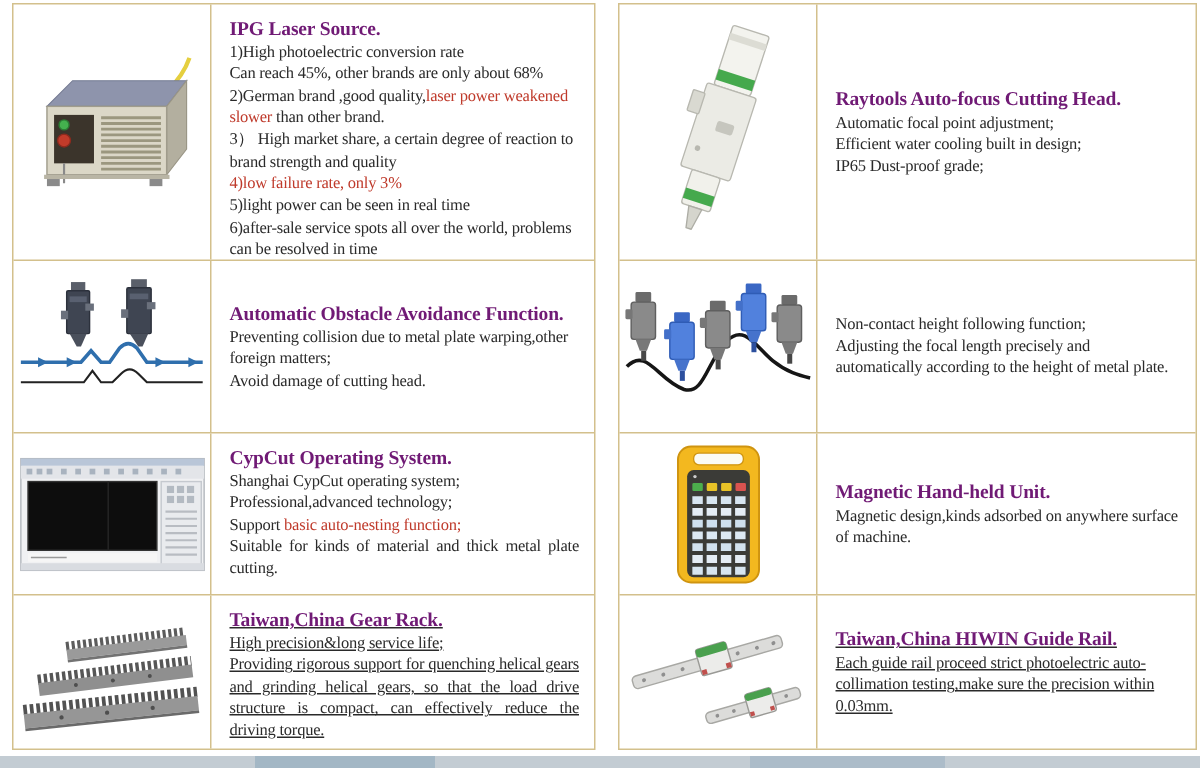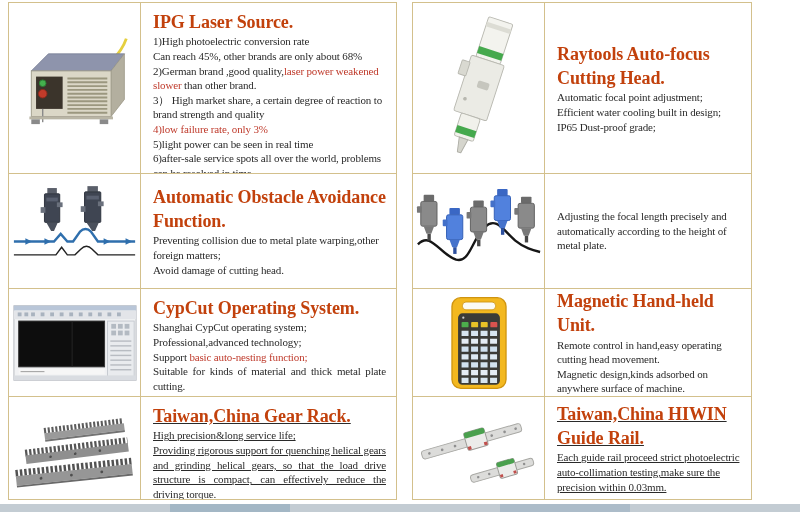--- a/index.html
+++ b/index.html
@@ -4,27 +4,27 @@
 <style>
   :root { --border:#d3c08c; --red:#bf3a2b; }
   * { box-sizing: border-box; }
   html,body { margin:0; padding:0; }
   body {
     width:800px; height:512px; background:#fff; position:relative; overflow:hidden;
     font-family:"Liberation Serif","DejaVu Serif",serif; color:#2a2a2a;
   }
   .panel { position:absolute; top:2px; height:498px; border:1px solid var(--border); background:#fff; display:grid; grid-template-rows:171px 115px 108px 1fr; }
   .panel-left  { left:8px;  width:389px; }
-  .panel-right { left:412px; width:340px; }
+  .panel-right { left:412px; width:386px; }
   .row { display:grid; grid-template-columns:132px 1fr; border-bottom:1px solid var(--border); min-height:0; }
   .row:last-child { border-bottom:none;text-decoration:underline; }
   .img-cell { border-right:1px solid var(--border); display:flex; align-items:center; justify-content:center; overflow:hidden; }
   .text-cell { padding:5px 10px 5px 12px; display:flex; flex-direction:column; justify-content:center; overflow:hidden; }
   .text-cell.top { justify-content:flex-start; padding-top:7px; }
-  .title { font-weight:bold; font-size:18px; color:#c2410c; line-height:1.35; letter-spacing:-0.1px; }
+  .title { font-weight:bold; font-size:13px; color:#701a75; line-height:1.35; letter-spacing:-0.1px; }
   .tline { font-size:11px; line-height:1.33; letter-spacing:-0.15px; }
   .tline.justify { text-align:justify; }
   .tline .red { color:var(--red); }
   .bottom-strip { position:absolute; left:0; top:504px; width:800px; height:8px; display:flex; }
   .bottom-strip div { height:100%; }
   svg { display:block; }
 </style>
 </head>
 <body>
 
@@ -268,20 +268,21 @@
           <rect x="3" y="0" width="11" height="7" rx="1" fill="#6b6b6b"></rect>
           <rect x="0" y="7" width="17" height="26" rx="2" fill="#8a8a8a" stroke="#5f5f5f"></rect>
           <rect x="-4" y="12" width="5" height="7" rx="1" fill="#777"></rect>
           <polygon points="3,33 14,33 11,41 6,41" fill="#787878"></polygon>
           <rect x="7" y="41" width="3.5" height="7" fill="#474747"></rect>
         </g>
       </svg>
     </div>
     <div class="text-cell">
       <div class="body">
+          <div class="tline"><span>Non-contact height following function;</span></div>
           <div class="tline"><span>Adjusting the focal length precisely and automatically according to the height of metal plate.</span></div>
         </div>
     </div>
   </div>
 
   <div class="row">
     <div class="img-cell">
       <svg width="68" height="96" viewBox="0 0 78 108">
         <rect x="8" y="2" width="62" height="104" rx="10" fill="#f3b81f" stroke="#cf9410" stroke-width="1.5"></rect>
         <rect x="20" y="7" width="38" height="9" rx="4" fill="#fbfbf4" stroke="#cf9410"></rect>
@@ -300,21 +301,20 @@
           <line x1="19" y1="70" x2="60" y2="70" stroke="#dde9f3" stroke-width="6" stroke-dasharray="8 2.9"></line>
           <line x1="19" y1="79" x2="60" y2="79" stroke="#d2e2ef" stroke-width="6" stroke-dasharray="8 2.9"></line>
           <line x1="19" y1="88" x2="60" y2="88" stroke="#e4ecf4" stroke-width="6" stroke-dasharray="8 2.9"></line>
           <line x1="19" y1="97" x2="60" y2="97" stroke="#d7e5f0" stroke-width="6" stroke-dasharray="8 2.9"></line>
         </g>
       </svg>
     </div>
     <div class="text-cell">
       <div class="title">Magnetic Hand-held Unit.</div>
       <div class="body">
-          <div class="tline"><span>Remote control in hand,easy operating cutting head movement.</span></div>
           <div class="tline"><span>Magnetic design,kinds adsorbed on anywhere surface of machine.</span></div>
         </div>
     </div>
   </div>
 
   <div class="row">
     <div class="img-cell">
       <svg width="126" height="88" viewBox="0 0 132 92">
         <g transform="rotate(-16 60 38)">
           <rect x="4" y="34" width="108" height="9" rx="3" fill="#dcdcda" stroke="#a8a8a4"></rect>

